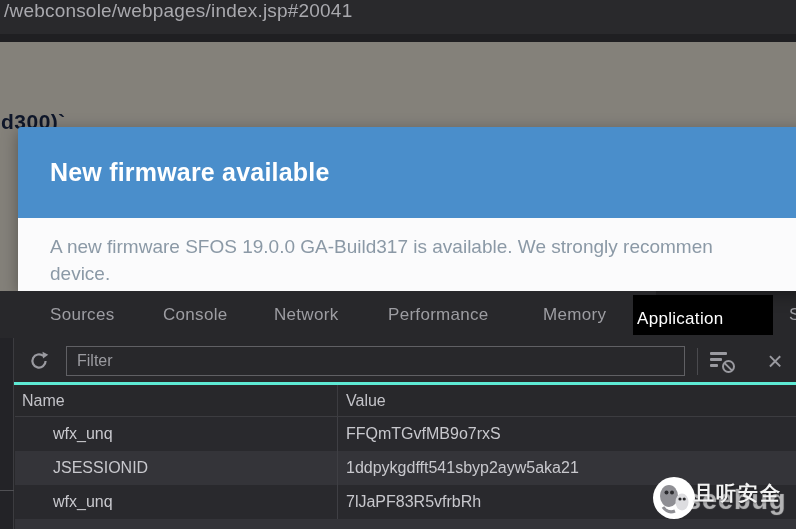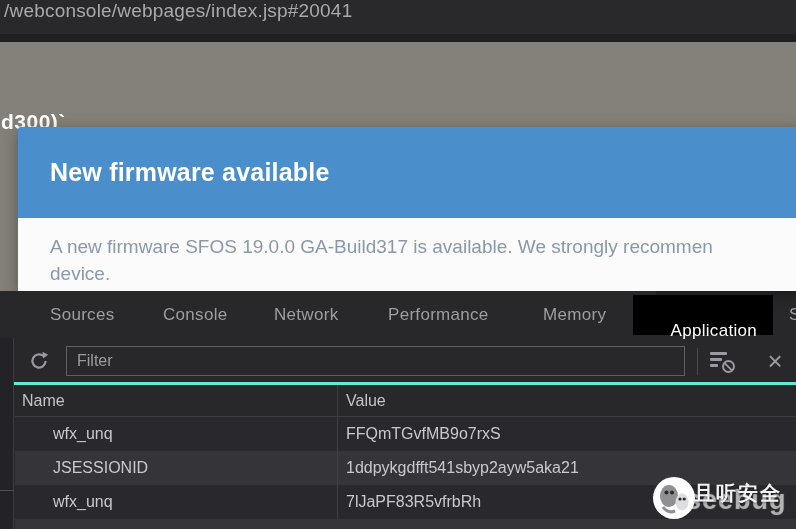--- a/index.html
+++ b/index.html
@@ -9,37 +9,37 @@
 
   
   .url-bar { position:absolute; left:0; top:0; width:796px; height:34px; background:#29292c;
              display:flex; align-items:flex-start; }
   .url-text { padding-left:4px; font-size:19px; color:#a9a9ae; letter-spacing:0.2px; white-space:nowrap; }
   .top-strip { position:absolute; left:0; top:34px; width:796px; height:8px; background:#1f1f22; }
 
   
   .backdrop { position:absolute; left:0; top:42px; width:796px; height:249px; background:#84817a; z-index:1; }
   .behind-fragment { position:absolute; left:1px; top:68px; font-size:21px; font-weight:600;
-                     color:#ffffff; letter-spacing:0.5px; }
+                     color:#0f172a; letter-spacing:0.5px; }
 
   
   .modal { position:absolute; left:18px; top:127px; width:790px; height:164px; z-index:2;
            box-shadow:0 4px 16px rgba(0,0,0,0.35); border-radius:3px 0 0 0; overflow:hidden; }
   .modal-header { height:91px; background:#4a8ecb; display:flex; align-items:center; }
   .modal-title { padding-left:32px; font-size:25px; font-weight:bold; color:#ffffff; letter-spacing:0.2px; }
   .modal-body { height:73px; background:#fbfbfc; padding:15px 0 0 32px; overflow:hidden; }
   .modal-line { font-size:19px; color:#8b99a6; line-height:27px; white-space:nowrap; overflow:hidden; }
 
   
   .devtools { position:absolute; left:0; top:291px; width:656px; height:238px; background:#28282b; z-index:3; }
 
   .tabbar { position:relative; height:47px; }
   .tab { position:absolute; top:4px; height:40px; line-height:40px; font-size:17px; letter-spacing:0.3px;
          color:#9d9da2; padding:0 14px; cursor:default; }
-  .tab.active { background:#000000; color:#ffffff; text-align:right; padding:16px; }
+  .tab.active { background:#000000; color:#ffffff; text-align:left; padding:4px; }
   .tab-partial { position:absolute; left:789px; top:4px; height:40px; line-height:40px;
                  font-size:17px; color:#9d9da2; }
 
   .toolbar { position:absolute; left:14px; top:47px; width:782px; height:47px;
              border-bottom:3px solid #5eead4; }
   .refresh-btn { position:absolute; left:14px; top:12px; width:22px; height:22px; }
   .filter-input { position:absolute; left:52px; top:8px; width:619px; height:30px;
                   background:#28282b; border:1px solid #606064; color:#cfcfd4;
                   font-size:16px; font-family:"Liberation Sans", sans-serif; padding:0 10px; outline:none; }
   .filter-input::placeholder { color:#9b9ba0; }

